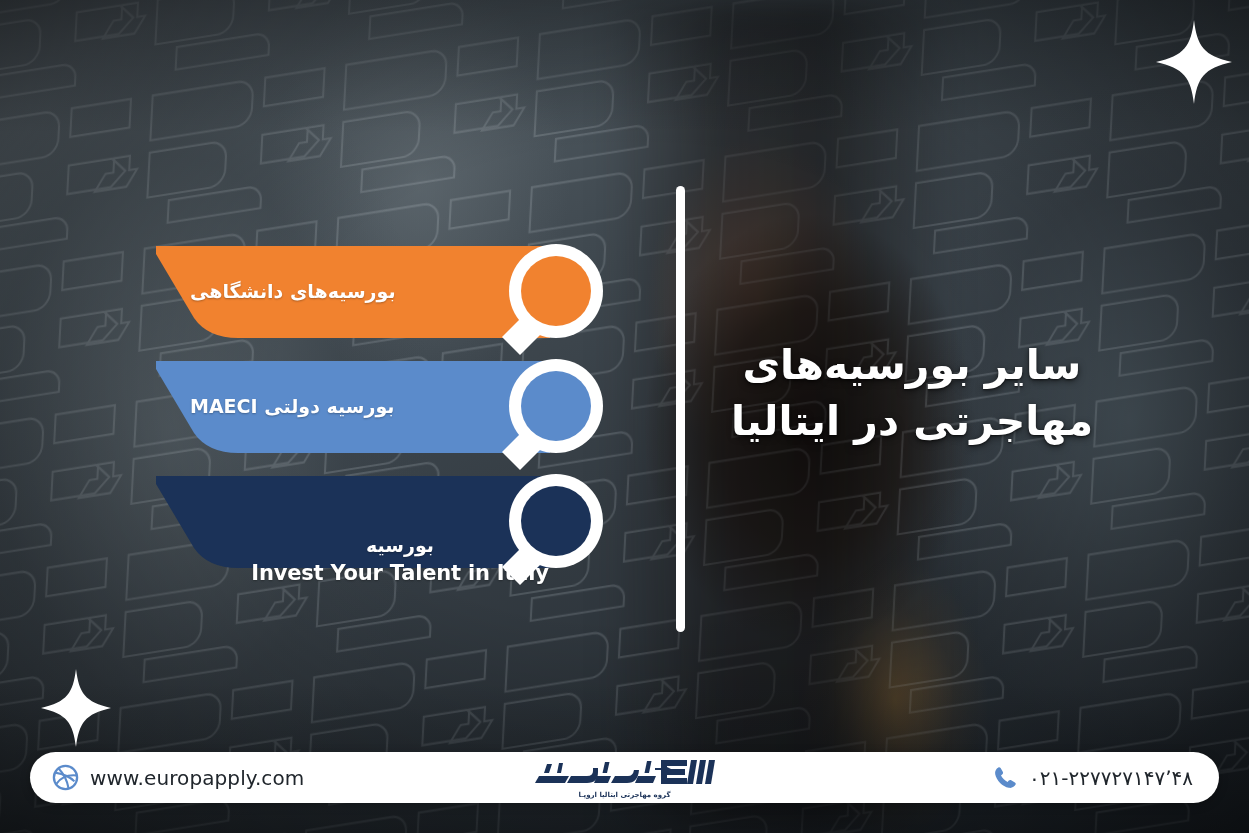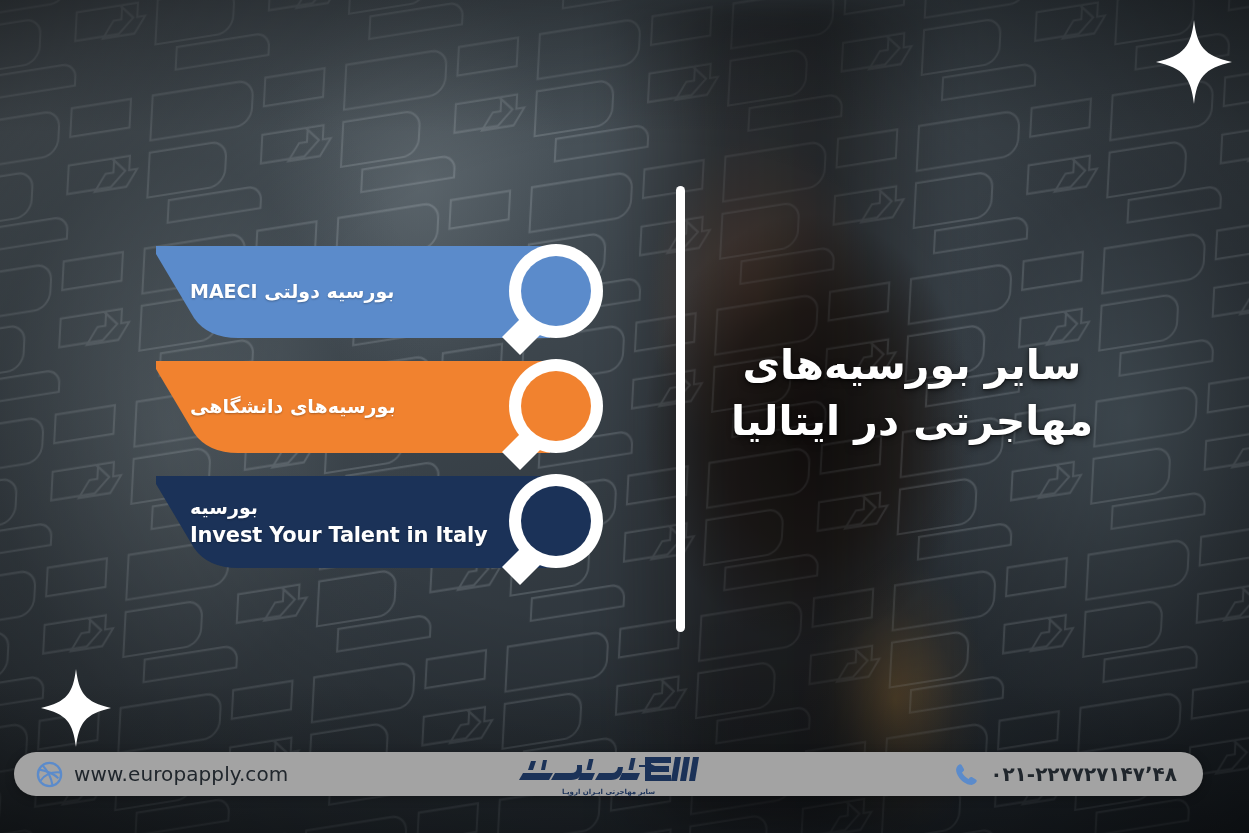--- a/index.html
+++ b/index.html
@@ -139,25 +139,25 @@
 
   .magnifier {
     position: absolute;
     top: -11px;
     left: 340px;
   }
 
   
   .footer {
     position: absolute;
-    left: 14px;
+    left: 30px;
     top: 752px;
     width: 1189px;
-    height: 44px;
-    background: #a3a3a3;
+    height: 51px;
+    background: #ffffff;
     border-radius: 26px;
     display: flex;
     align-items: center;
     box-shadow: 0 2px 10px rgba(0,0,0,0.28);
   }
   .footer-left {
     display: flex;
     align-items: center;
     gap: 11px;
     padding-right: 0;
@@ -187,21 +187,20 @@
     display: flex;
     align-items: center;
     gap: 11px;
     direction: ltr;
   }
   .footer-phone {
     font-size: 20px;
     color: #20262c;
     direction: rtl;
     letter-spacing: 0.3px;
-    font-weight: bold;
   }
   .logo-sub {
     font-size: 7px;
     color: #1b3258;
     letter-spacing: 2px;
     text-align: center;
     direction: rtl;
     margin-top: 1px;
     font-weight: bold;
   }
@@ -249,51 +248,51 @@
 
   <div class="headline">
     <div>سایر بورسیه‌های</div>
     <div>مهاجرتی در ایتالیا</div>
   </div>
 
   <div class="banners">
 
     <div class="banner-row">
       <svg class="banner-shape" width="400" height="95" viewBox="0 0 400 95">
+        <path d="M6 0 H400 V92 H88 Q58 92 44 72 L6 8 Z" fill="#F1822F"></path>
+      </svg>
+      <div class="banner-label">
+        <div class="ln">بورسیه‌های دانشگاهی</div>
+      </div>
+      <svg class="magnifier" width="124" height="120" viewBox="0 0 124 120">
+        <path d="M34 80 L12 102 L30 120 L52 98 Z" fill="#ffffff"></path>
+        <circle cx="66" cy="56" r="47" fill="#ffffff"></circle>
+        <circle cx="66" cy="56" r="35" fill="#F1822F"></circle>
+      </svg>
+    </div>
+
+    <div class="banner-row">
+      <svg class="banner-shape" width="400" height="95" viewBox="0 0 400 95">
         <path d="M6 0 H400 V92 H88 Q58 92 44 72 L6 8 Z" fill="#5B8BCB"></path>
       </svg>
       <div class="banner-label">
         <div class="ln">بورسیه دولتی MAECI</div>
       </div>
       <svg class="magnifier" width="124" height="120" viewBox="0 0 124 120">
         <path d="M34 80 L12 102 L30 120 L52 98 Z" fill="#ffffff"></path>
         <circle cx="66" cy="56" r="47" fill="#ffffff"></circle>
         <circle cx="66" cy="56" r="35" fill="#5B8BCB"></circle>
       </svg>
     </div>
 
     <div class="banner-row">
       <svg class="banner-shape" width="400" height="95" viewBox="0 0 400 95">
-        <path d="M6 0 H400 V92 H88 Q58 92 44 72 L6 8 Z" fill="#F1822F"></path>
-      </svg>
-      <div class="banner-label">
-        <div class="ln">بورسیه‌های دانشگاهی</div>
-      </div>
-      <svg class="magnifier" width="124" height="120" viewBox="0 0 124 120">
-        <path d="M34 80 L12 102 L30 120 L52 98 Z" fill="#ffffff"></path>
-        <circle cx="66" cy="56" r="47" fill="#ffffff"></circle>
-        <circle cx="66" cy="56" r="35" fill="#F1822F"></circle>
-      </svg>
-    </div>
-
-    <div class="banner-row">
-      <svg class="banner-shape" width="400" height="95" viewBox="0 0 400 95">
         <path d="M6 0 H400 V92 H88 Q58 92 44 72 L6 8 Z" fill="#1B3258"></path>
       </svg>
-      <div class="banner-label two-line" style="">
+      <div class="banner-label two-line" style="align-items:center;margin-top:38px;">
         <div class="ln">بورسیه</div>
         <div class="ln latin">Invest Your Talent in Italy</div>
       </div>
       <svg class="magnifier" width="124" height="120" viewBox="0 0 124 120">
         <path d="M34 80 L12 102 L30 120 L52 98 Z" fill="#ffffff"></path>
         <circle cx="66" cy="56" r="47" fill="#ffffff"></circle>
         <circle cx="66" cy="56" r="35" fill="#1B3258"></circle>
       </svg>
     </div>
 
@@ -328,21 +327,21 @@
           </g>
           <g fill="#1B3258">
 
             <path d="M126 4 h26 v6 h-20 v3 h18 v6 h-18 v3 h20 v6 h-26 z"></path>
             <path d="M156 4 h6 l-4 24 h-6 z"></path>
             <path d="M165 4 h6 l-4 24 h-6 z"></path>
             <path d="M174 4 h6 l-4 24 h-6 z"></path>
             <path d="M120 12 l8 0 l0 -3 l8 4 l-8 4 l0 -3 l-8 0 z"></path>
           </g>
         </svg>
-        <div class="logo-sub">سایر مهاجرتی ایـران اروپـا</div>
+        <div class="logo-sub">گروه مهاجرتی ایتالیا اروپـا</div>
       </div>
     </div>
 
     <div class="footer-right">
       <svg width="25" height="25" viewBox="0 0 25 25">
         <path d="M5.4 2.4 C3.2 3.6 1.6 6 2.2 9.2 C3.4 15.4 9.6 21.6 15.8 22.8 C19 23.4 21.4 21.8 22.6 19.6 C23 18.8 22.7 17.9 21.9 17.4 L18.2 15.2 C17.4 14.7 16.4 14.9 15.8 15.6 L14.6 17 C12 15.6 9.4 13 8 10.4 L9.4 9.2 C10.1 8.6 10.3 7.6 9.8 6.8 L7.6 3.1 C7.1 2.3 6.2 2 5.4 2.4 Z" fill="#5B8BCB"></path>
       </svg>
       <span class="footer-phone">۰۲۱-۲۲۷۷۲۷۱۴۷٬۴۸</span>
     </div>
 

